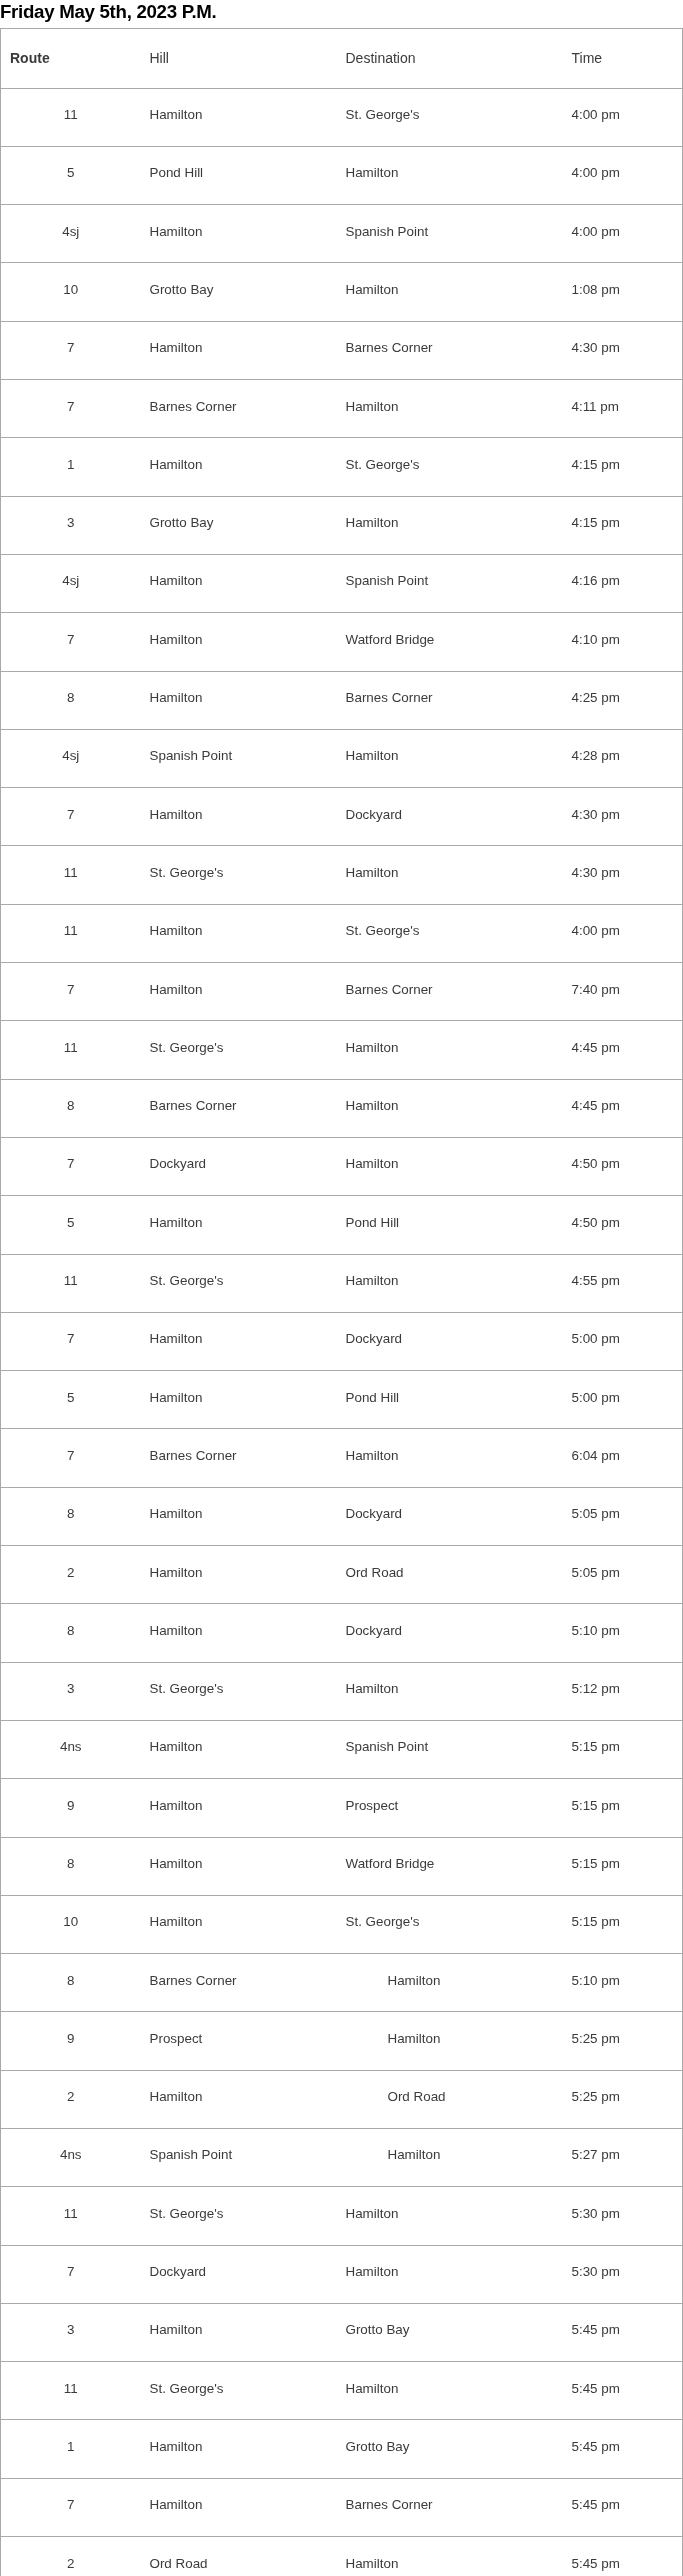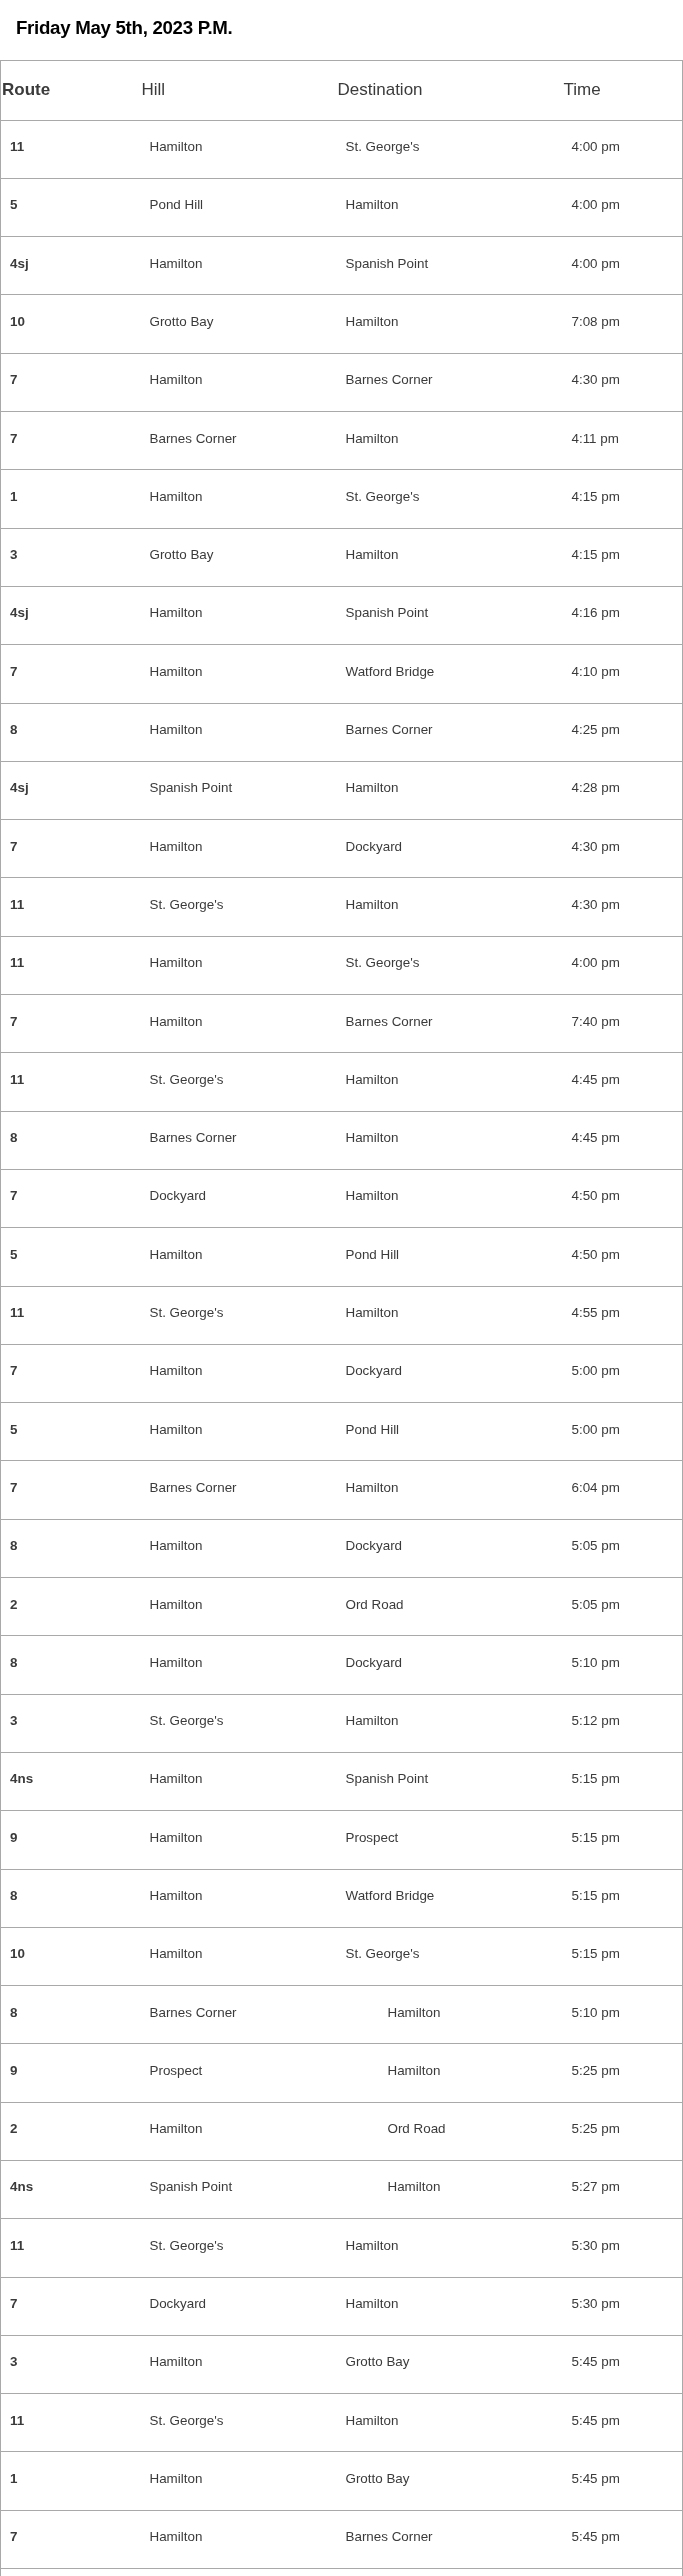--- a/index.html
+++ b/index.html
@@ -14,21 +14,21 @@
     padding: 0;
     background: var(--bg-color);
     font-family: "Liberation Sans", "DejaVu Sans", sans-serif;
     color: var(--text-color);
   }
   .page {
     width: 684px;
     background: var(--bg-color);
   }
   h1.page-title {
-    margin: 16px;
+    margin: 0;
     padding: 0.9px 0 5.3px 0;
     font-size: 18.7px;
     line-height: 21.4px;
     font-weight: 700;
     color: var(--title-color);
     letter-spacing: -0.3px;
   }
   table.schedule {
     width: 682px;
     border-collapse: collapse;
@@ -36,42 +36,42 @@
     border-left: 0.9px solid var(--border-color);
     border-right: 0.9px solid var(--border-color);
     border-top: 0.9px solid var(--border-color);
   }
   col.c-route { width: 140px; }
   col.c-from { width: 196px; }
   col.c-dest { width: 226px; }
   col.c-time { width: auto; }
   thead th {
     height: 59px;
-    padding: 0 1px;
+    padding: 0 9px;
     vertical-align: middle;
     text-align: left;
-    font-size: 17px;
+    font-size: 14px;
     font-weight: 400;
     color: var(--text-color);
     border-bottom: 0.9px solid var(--border-color);
   }
   thead th.route-head { font-weight: 700; }
   tbody th, tbody td {
     height: 52px;
     padding: 0 9px 5.3px 9px;
     vertical-align: middle;
     text-align: left;
     font-size: 13.4px;
     font-weight: 400;
     color: var(--text-color);
     border-bottom: 0.9px solid var(--border-color);
     overflow: hidden;
     white-space: nowrap;
   }
-  tbody th { font-weight: 700; }
+  tbody th { font-weight: 400; text-align: center; }
   tbody td.indent { padding-left: 51px; }
 </style>
 </head>
 <body>
 
 <div class="page">
   <h1 class="page-title">Friday May 5th, 2023 P.M.</h1>
 
   <table class="schedule">
     <colgroup>
@@ -104,21 +104,21 @@
         <tr>
           <th scope="row">4sj</th>
           <td>Hamilton</td>
           <td>Spanish Point</td>
           <td>4:00 pm</td>
         </tr>
         <tr>
           <th scope="row">10</th>
           <td>Grotto Bay</td>
           <td>Hamilton</td>
-          <td>7:08 pm</td>
+          <td>1:08 pm</td>
         </tr>
         <tr>
           <th scope="row">7</th>
           <td>Hamilton</td>
           <td>Barnes Corner</td>
           <td>4:30 pm</td>
         </tr>
         <tr>
           <th scope="row">7</th>
           <td>Barnes Corner</td>

